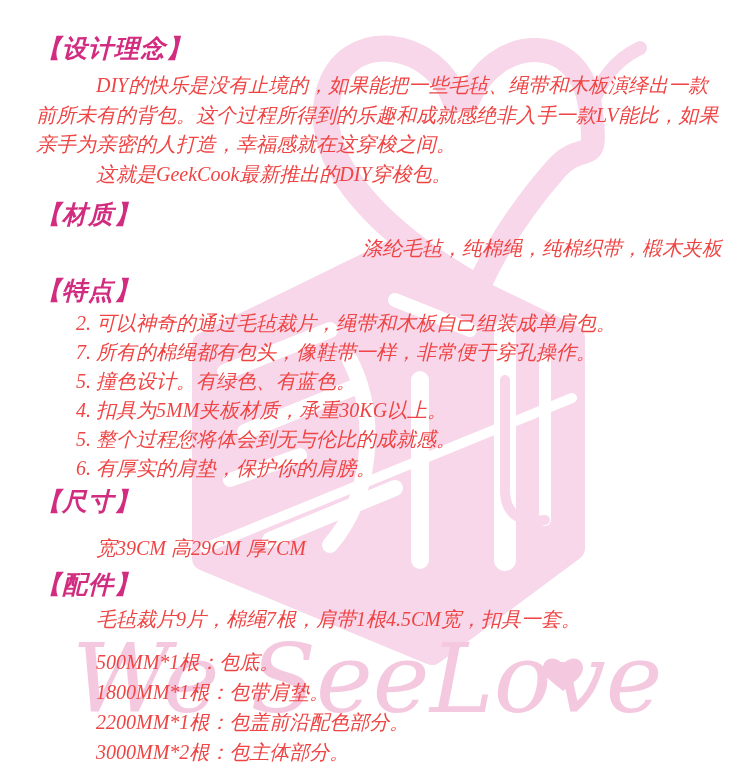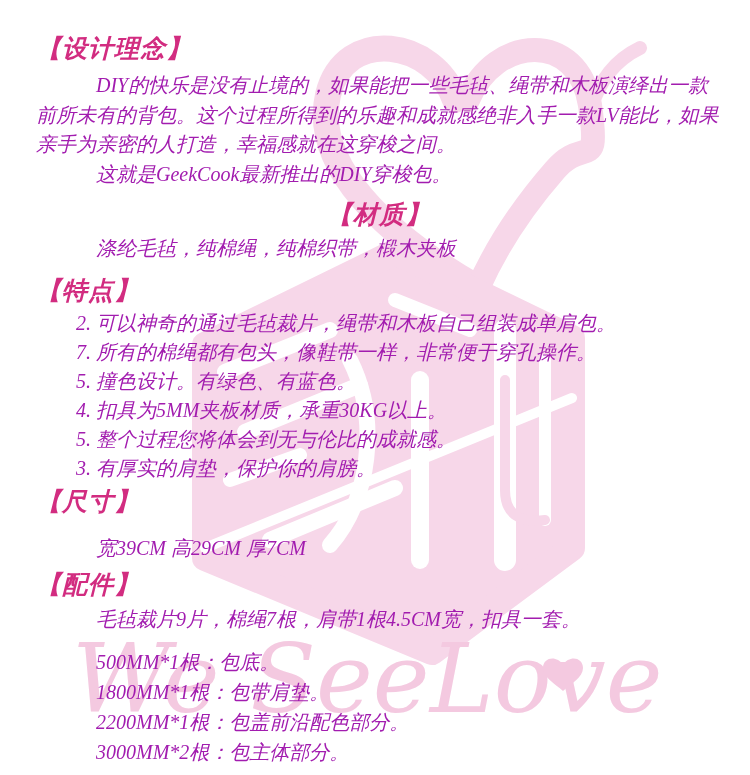--- a/index.html
+++ b/index.html
@@ -15,26 +15,26 @@
   
   .content{position:relative;z-index:1;padding:33px 28px 0 36px;font-style:italic;}
   .sec-title{
     margin:0;
     font-size:25px;line-height:32px;
     font-weight:bold;
     color:#d22c80;
     letter-spacing:1px;
     white-space:nowrap;
   }
-  .body-text{color:#a21caf;font-size:20px;white-space:nowrap;}
+  .body-text{color:#ef4444;font-size:20px;white-space:nowrap;}
   .design-lines{margin-top:6px;}
   .design-line{line-height:29.5px;}
   .design-line.indent{text-indent:60px;}
-  .t-material{margin-top:10px;text-align:center;}
-  .material-line{margin:3px 0 12px 60px;line-height:29px;}
+  .t-material{margin-top:10px;}
+  .material-line{margin:3px 0 12px 60px;line-height:29px;text-align:right;}
   .t-features{margin-top:6px;}
   .features-list{margin:2px 0 0 40px;}
   .feature-item{line-height:29px;}
   .t-size{margin-top:3px;}
   .size-line{margin:16px 0 0 60px;line-height:29px;}
   .t-accessories{margin-top:6px;}
   .acc-intro{margin:3px 0 0 60px;line-height:30px;}
   .acc-list{margin:13px 0 0 60px;}
   .acc-item{line-height:30px;}
 </style>
@@ -90,21 +90,21 @@
     <h2 class="sec-title t-material">【材质】</h2>
     <div class="material-line body-text">涤纶毛毡，纯棉绳，纯棉织带，椴木夹板</div>
 
     <h2 class="sec-title t-features">【特点】</h2>
     <div class="features-list body-text">
       <div class="feature-item">2. 可以神奇的通过毛毡裁片，绳带和木板自己组装成单肩包。</div>
       <div class="feature-item">7. 所有的棉绳都有包头，像鞋带一样，非常便于穿孔操作。</div>
       <div class="feature-item">5. 撞色设计。有绿色、有蓝色。</div>
       <div class="feature-item">4. 扣具为5MM夹板材质，承重30KG以上。</div>
       <div class="feature-item">5. 整个过程您将体会到无与伦比的成就感。</div>
-      <div class="feature-item">3. 有厚实的肩垫，保护你的肩膀。</div>
+      <div class="feature-item">6. 有厚实的肩垫，保护你的肩膀。</div>
     </div>
 
     <h2 class="sec-title t-size">【尺寸】</h2>
     <div class="size-line body-text">宽39CM 高29CM 厚7CM</div>
 
     <h2 class="sec-title t-accessories">【配件】</h2>
     <div class="acc-intro body-text">毛毡裁片9片，棉绳7根，肩带1根4.5CM宽，扣具一套。</div>
     <div class="acc-list body-text">
       <div class="acc-item">500MM*1根：包底。</div>
       <div class="acc-item">1800MM*1根：包带肩垫。</div>

